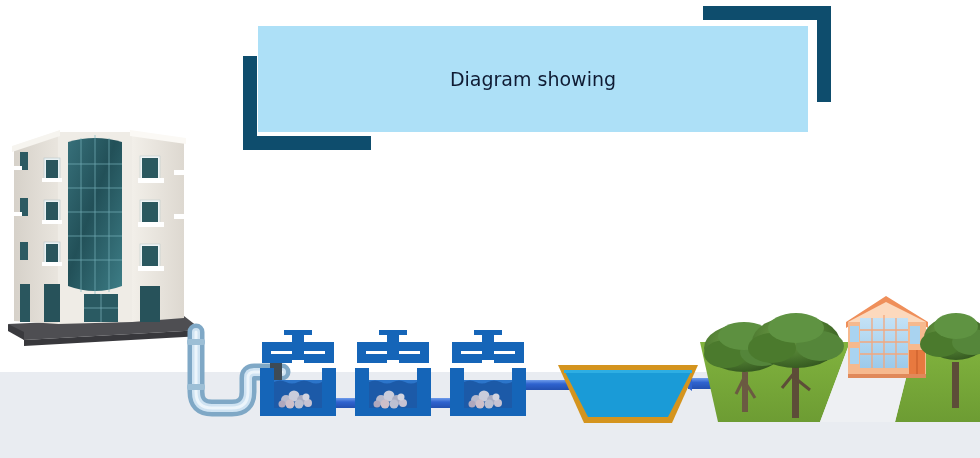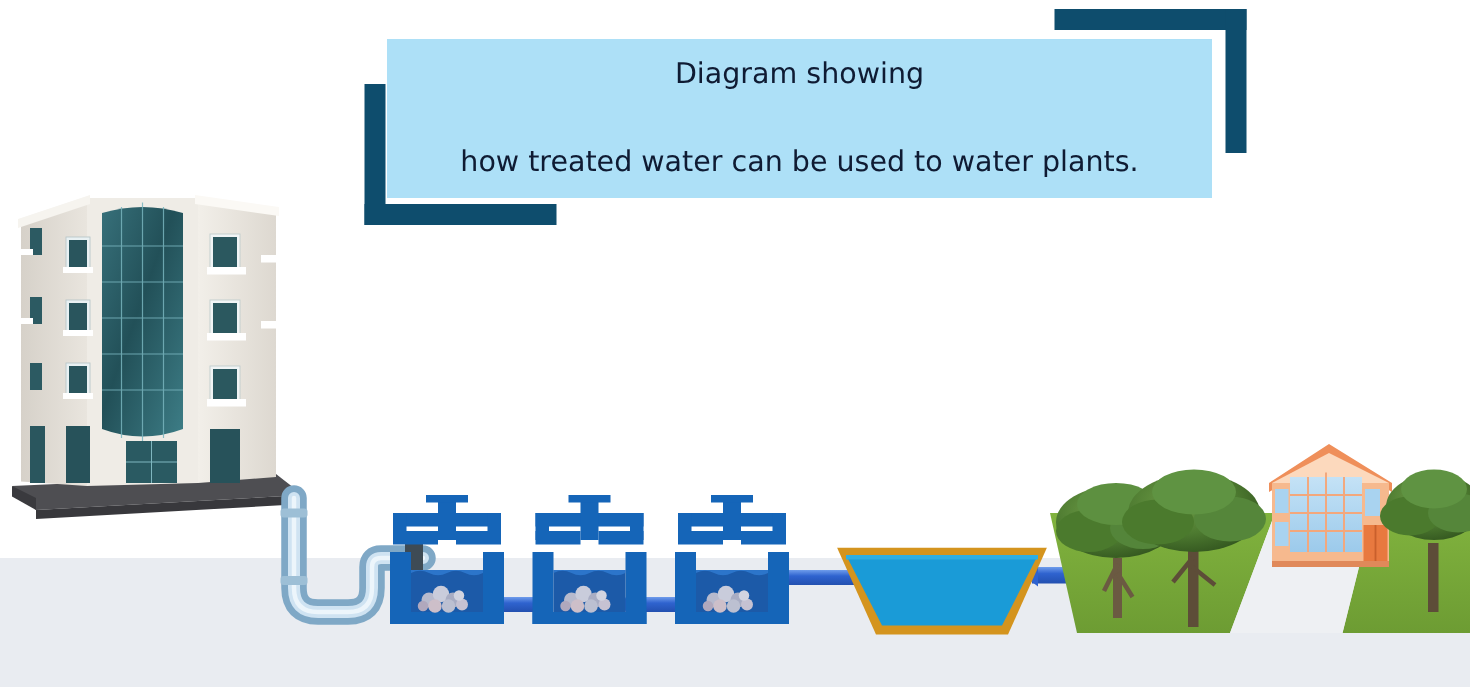--- a/index.html
+++ b/index.html
@@ -122,21 +122,20 @@
 
   <div class="ground"></div>
 
   <div class="bracket-tr-h"></div>
   <div class="bracket-tr-v"></div>
   <div class="bracket-bl-v"></div>
   <div class="bracket-bl-h"></div>
 
   <div class="title-box no-select">
     <div class="title-line">Diagram showing</div>
-    <div class="title-line">how treated water can be used to water plants.</div>
   </div>
 
   <div class="building-wrap">
     <svg viewBox="0 0 200 228" width="200" height="228" xmlns="http://www.w3.org/2000/svg">
       <defs>
         <linearGradient id="glassG" x1="0" y1="0" x2="1" y2="1">
           <stop offset="0%" stop-color="#37707a"></stop>
           <stop offset="45%" stop-color="#225058"></stop>
           <stop offset="100%" stop-color="#3d7d86"></stop>
         </linearGradient>

